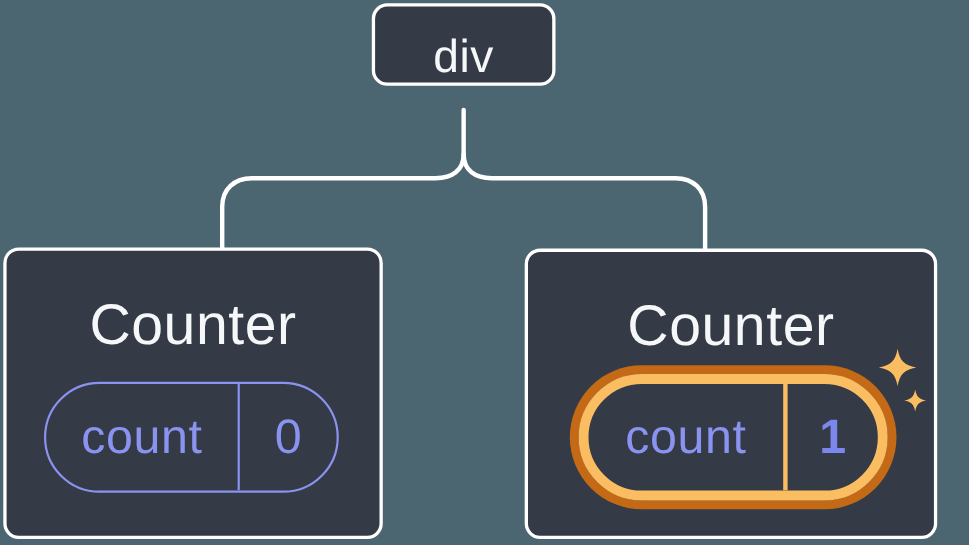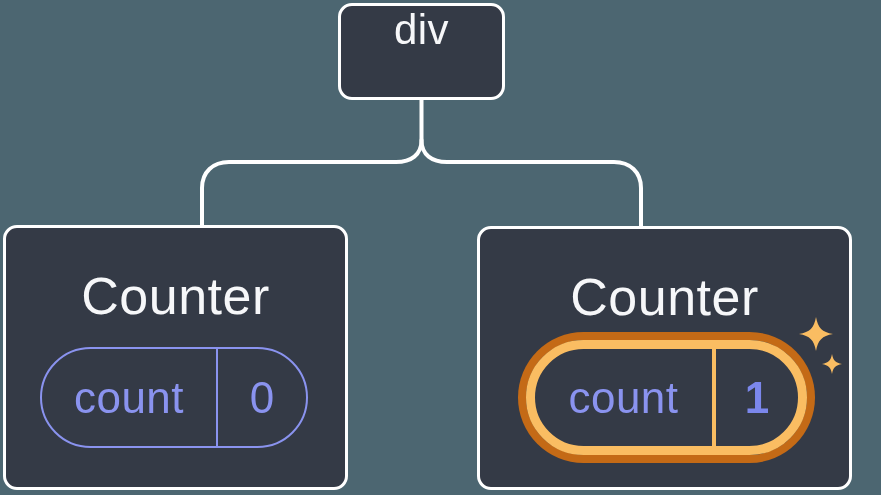--- a/index.html
+++ b/index.html
@@ -23,22 +23,22 @@
   .canvas{position:absolute;inset:0;width:881px;height:495px;}
   svg.connectors{position:absolute;left:0;top:0;z-index:1;}
   .node{
     position:absolute;
     background:var(--node-bg);
     border:3px solid var(--node-border);
     border-radius:14px;
     z-index:2;
   }
   .node-root{
-    left:338px;top:3px;width:167px;height:97px;
-    display:flex;align-items:flex-start;justify-content:center;
+    left:338px;top:3px;width:167px;height:75px;
+    display:flex;align-items:flex-end;justify-content:center;
   }
   .node-root .root-label{
     color:var(--text);
     font-size:42px;
     font-weight:400;
     letter-spacing:0.5px;
   }
   .node-counter-left{left:3px;top:225px;width:345px;height:265px;}
   .node-counter-right{left:477px;top:226px;width:375px;height:264px;}
   .counter-title{

